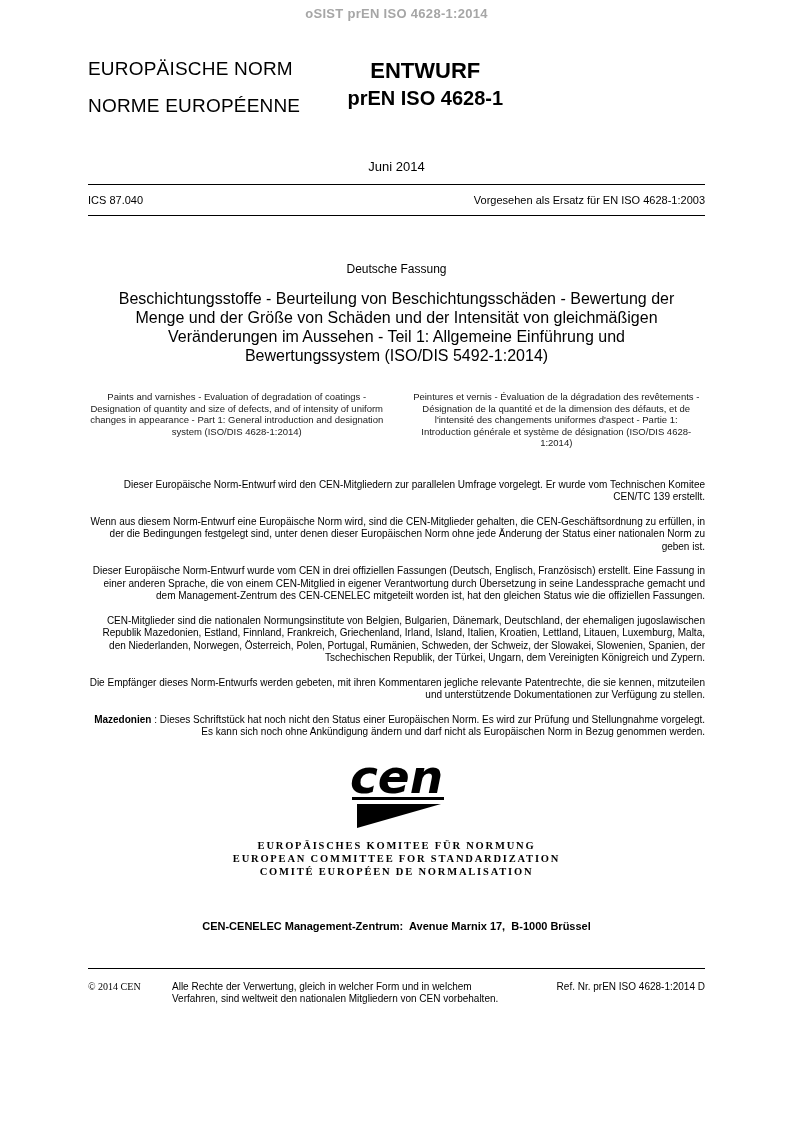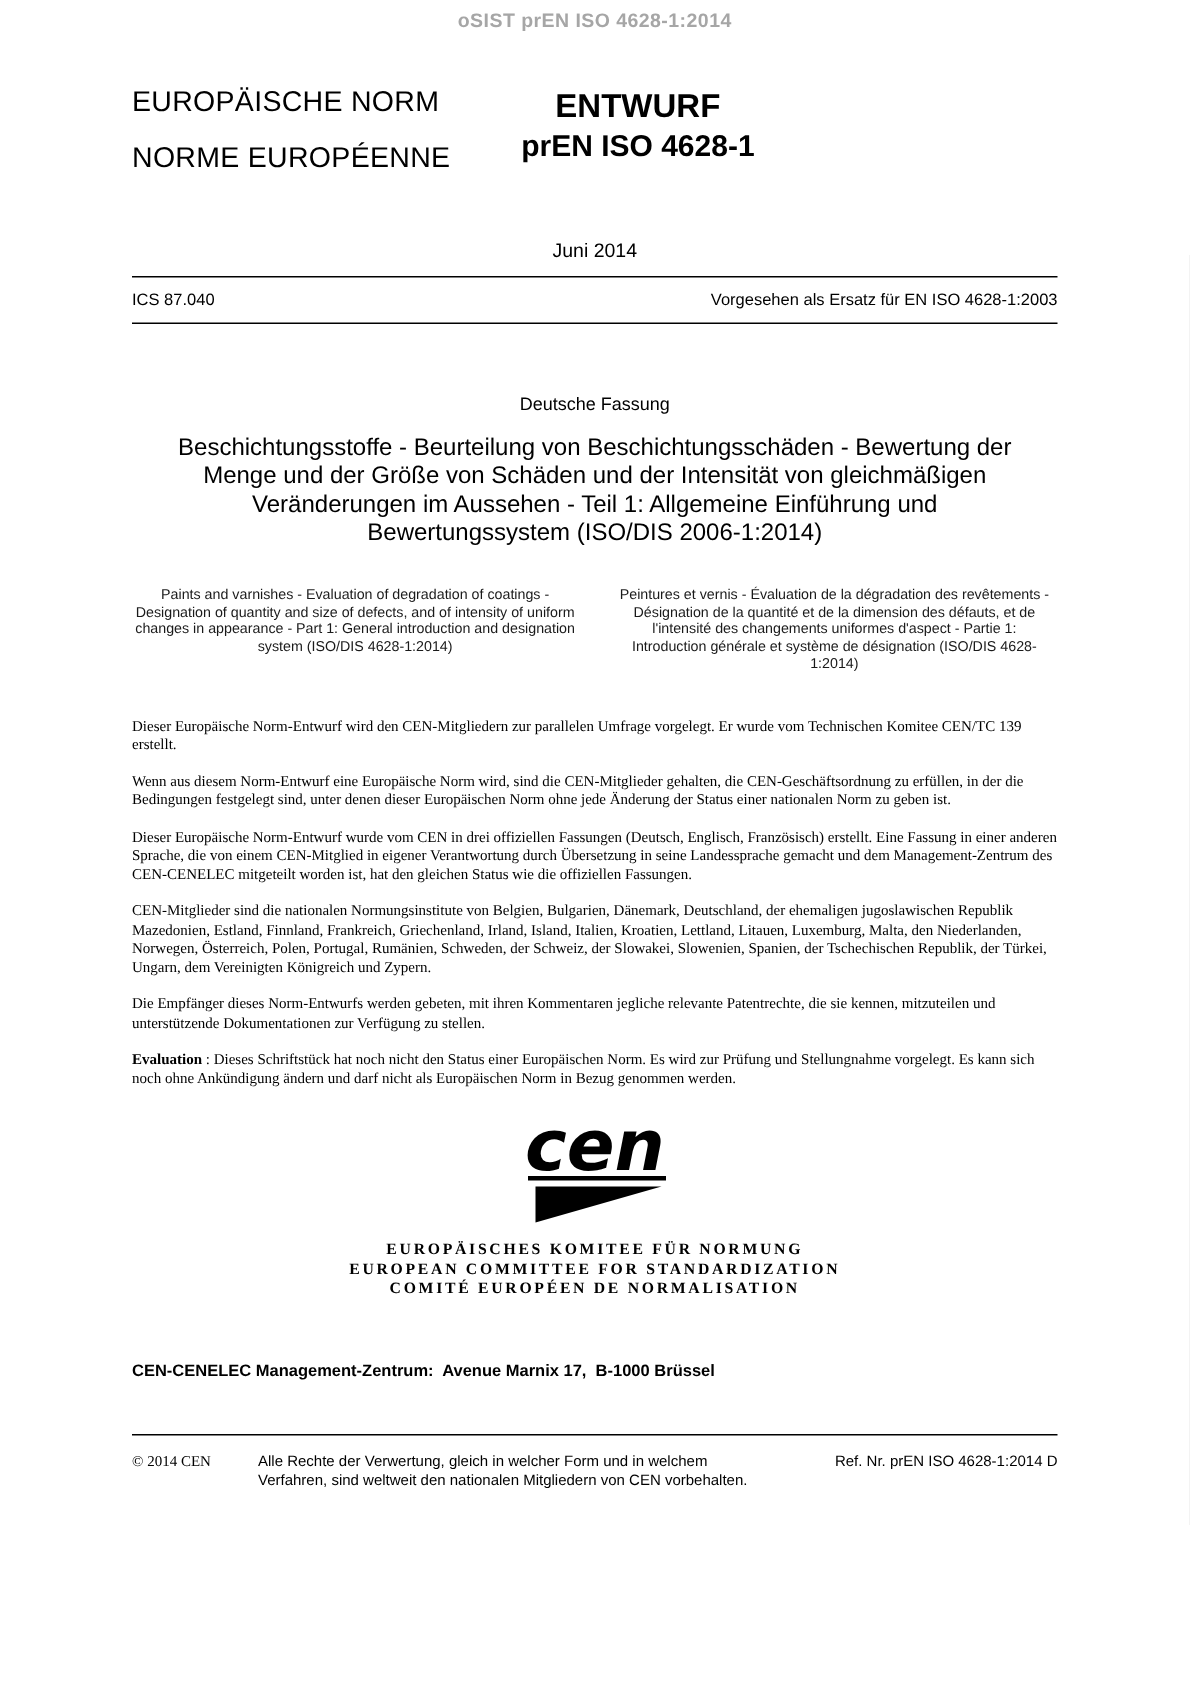--- a/index.html
+++ b/index.html
@@ -22,26 +22,26 @@
   .rule { border:0; border-top:1px solid #000; margin-top:10px; }
   .ics-row { display:flex; justify-content:space-between; font-size:11px; margin-top:9px; margin-bottom:9px; }
   .lang-label { text-align:center; font-size:12px; margin-top:46px; }
   .title-de {
     text-align:center; font-size:16px; font-weight:normal; line-height:19px;
     margin:13px auto 0 auto; max-width:570px;
   }
   .title-cols { display:flex; gap:26px; margin-top:26px; padding:0 2px; }
   .title-col { flex:1; font-size:9.5px; line-height:11.5px; text-align:center; color:#1a1a1a; }
   .body-text { margin-top:30px; font-size:10px; line-height:12.5px; }
-  .body-text p { margin-bottom:12px; text-align:left;font-family:Liberation Serif, serif; }
+  .body-text p { margin-bottom:12px; text-align:right; }
   .warning b { font-weight:bold; }
   .logo-wrap { text-align:center; margin-top:8px; }
   .committee { text-align:center; margin-top:6px; font-family:"Liberation Serif", serif; }
   .committee div { font-size:10.5px; line-height:13px; letter-spacing:1.8px; font-weight:600; }
-  .address-line { font-size:11px; font-weight:bold; margin-top:42px; white-space:pre; }
+  .address-line { text-align:center; font-size:11px; font-weight:bold; margin-top:42px; white-space:pre; }
   .footer-rule { border:0; border-top:1px solid #000; margin-top:36px; }
   .footer { display:flex; margin-top:12px; font-size:10px; line-height:12.5px; }
   .footer .copyright { white-space:nowrap; width:80px;font-family:Liberation Serif, serif; }
   .footer .rights { width:345px; margin-left:4px; }
   .footer .ref { margin-left:auto; text-align:left; white-space:nowrap; }
 </style>
 </head>
 <body>
 
 <div class="page">
@@ -65,34 +65,34 @@
 
   <div class="ics-row">
     <span>ICS 87.040</span>
     <span>Vorgesehen als Ersatz für EN ISO 4628-1:2003</span>
   </div>
 
   <hr class="rule" style="margin-top:0;">
 
   <div class="lang-label">Deutsche Fassung</div>
 
-  <div class="title-de">Beschichtungsstoffe - Beurteilung von Beschichtungsschäden - Bewertung der Menge und der Größe von Schäden und der Intensität von gleichmäßigen Veränderungen im Aussehen - Teil 1: Allgemeine Einführung und Bewertungssystem (ISO/DIS 2006-1:2014)</div>
+  <div class="title-de">Beschichtungsstoffe - Beurteilung von Beschichtungsschäden - Bewertung der Menge und der Größe von Schäden und der Intensität von gleichmäßigen Veränderungen im Aussehen - Teil 1: Allgemeine Einführung und Bewertungssystem (ISO/DIS 5492-1:2014)</div>
 
   <div class="title-cols">
     <div class="title-col">Paints and varnishes - Evaluation of degradation of coatings - Designation of quantity and size of defects, and of intensity of uniform changes in appearance - Part 1: General introduction and designation system (ISO/DIS 4628-1:2014)</div>
     <div class="title-col">Peintures et vernis - Évaluation de la dégradation des revêtements - Désignation de la quantité et de la dimension des défauts, et de l'intensité des changements uniformes d'aspect - Partie 1: Introduction générale et système de désignation (ISO/DIS 4628-1:2014)</div>
   </div>
 
   <div class="body-text">
     <p>Dieser Europäische Norm-Entwurf wird den CEN-Mitgliedern zur parallelen Umfrage vorgelegt. Er wurde vom Technischen Komitee CEN/TC 139 erstellt.</p>
     <p>Wenn aus diesem Norm-Entwurf eine Europäische Norm wird, sind die CEN-Mitglieder gehalten, die CEN-Geschäftsordnung zu erfüllen, in der die Bedingungen festgelegt sind, unter denen dieser Europäischen Norm ohne jede Änderung der Status einer nationalen Norm zu geben ist.</p>
     <p>Dieser Europäische Norm-Entwurf wurde vom CEN in drei offiziellen Fassungen (Deutsch, Englisch, Französisch) erstellt. Eine Fassung in einer anderen Sprache, die von einem CEN-Mitglied in eigener Verantwortung durch Übersetzung in seine Landessprache gemacht und dem Management-Zentrum des CEN-CENELEC mitgeteilt worden ist, hat den gleichen Status wie die offiziellen Fassungen.</p>
     <p>CEN-Mitglieder sind die nationalen Normungsinstitute von Belgien, Bulgarien, Dänemark, Deutschland, der ehemaligen jugoslawischen Republik Mazedonien, Estland, Finnland, Frankreich, Griechenland, Irland, Island, Italien, Kroatien, Lettland, Litauen, Luxemburg, Malta, den Niederlanden, Norwegen, Österreich, Polen, Portugal, Rumänien, Schweden, der Schweiz, der Slowakei, Slowenien, Spanien, der Tschechischen Republik, der Türkei, Ungarn, dem Vereinigten Königreich und Zypern.</p>
     <p>Die Empfänger dieses Norm-Entwurfs werden gebeten, mit ihren Kommentaren jegliche relevante Patentrechte, die sie kennen, mitzuteilen und unterstützende Dokumentationen zur Verfügung zu stellen.</p>
-    <p class="warning"><b>Evaluation</b><span> : Dieses Schriftstück hat noch nicht den Status einer Europäischen Norm. Es wird zur Prüfung und Stellungnahme vorgelegt. Es kann sich noch ohne Ankündigung ändern und darf nicht als Europäischen Norm in Bezug genommen werden.</span></p>
+    <p class="warning"><b>Mazedonien</b><span> : Dieses Schriftstück hat noch nicht den Status einer Europäischen Norm. Es wird zur Prüfung und Stellungnahme vorgelegt. Es kann sich noch ohne Ankündigung ändern und darf nicht als Europäischen Norm in Bezug genommen werden.</span></p>
   </div>
 
   <div class="logo-wrap">
     <svg width="98" height="78" viewBox="0 0 98 78" aria-hidden="true">
       <text x="2" y="42" font-size="47" font-weight="bold" font-style="italic" font-family="DejaVu Sans, sans-serif" fill="#000">cen</text>
       <rect x="4" y="46" width="92" height="3" fill="#000"></rect>
       <polygon points="9,53 93,53 9,77" fill="#000"></polygon>
     </svg>
   </div>
 

